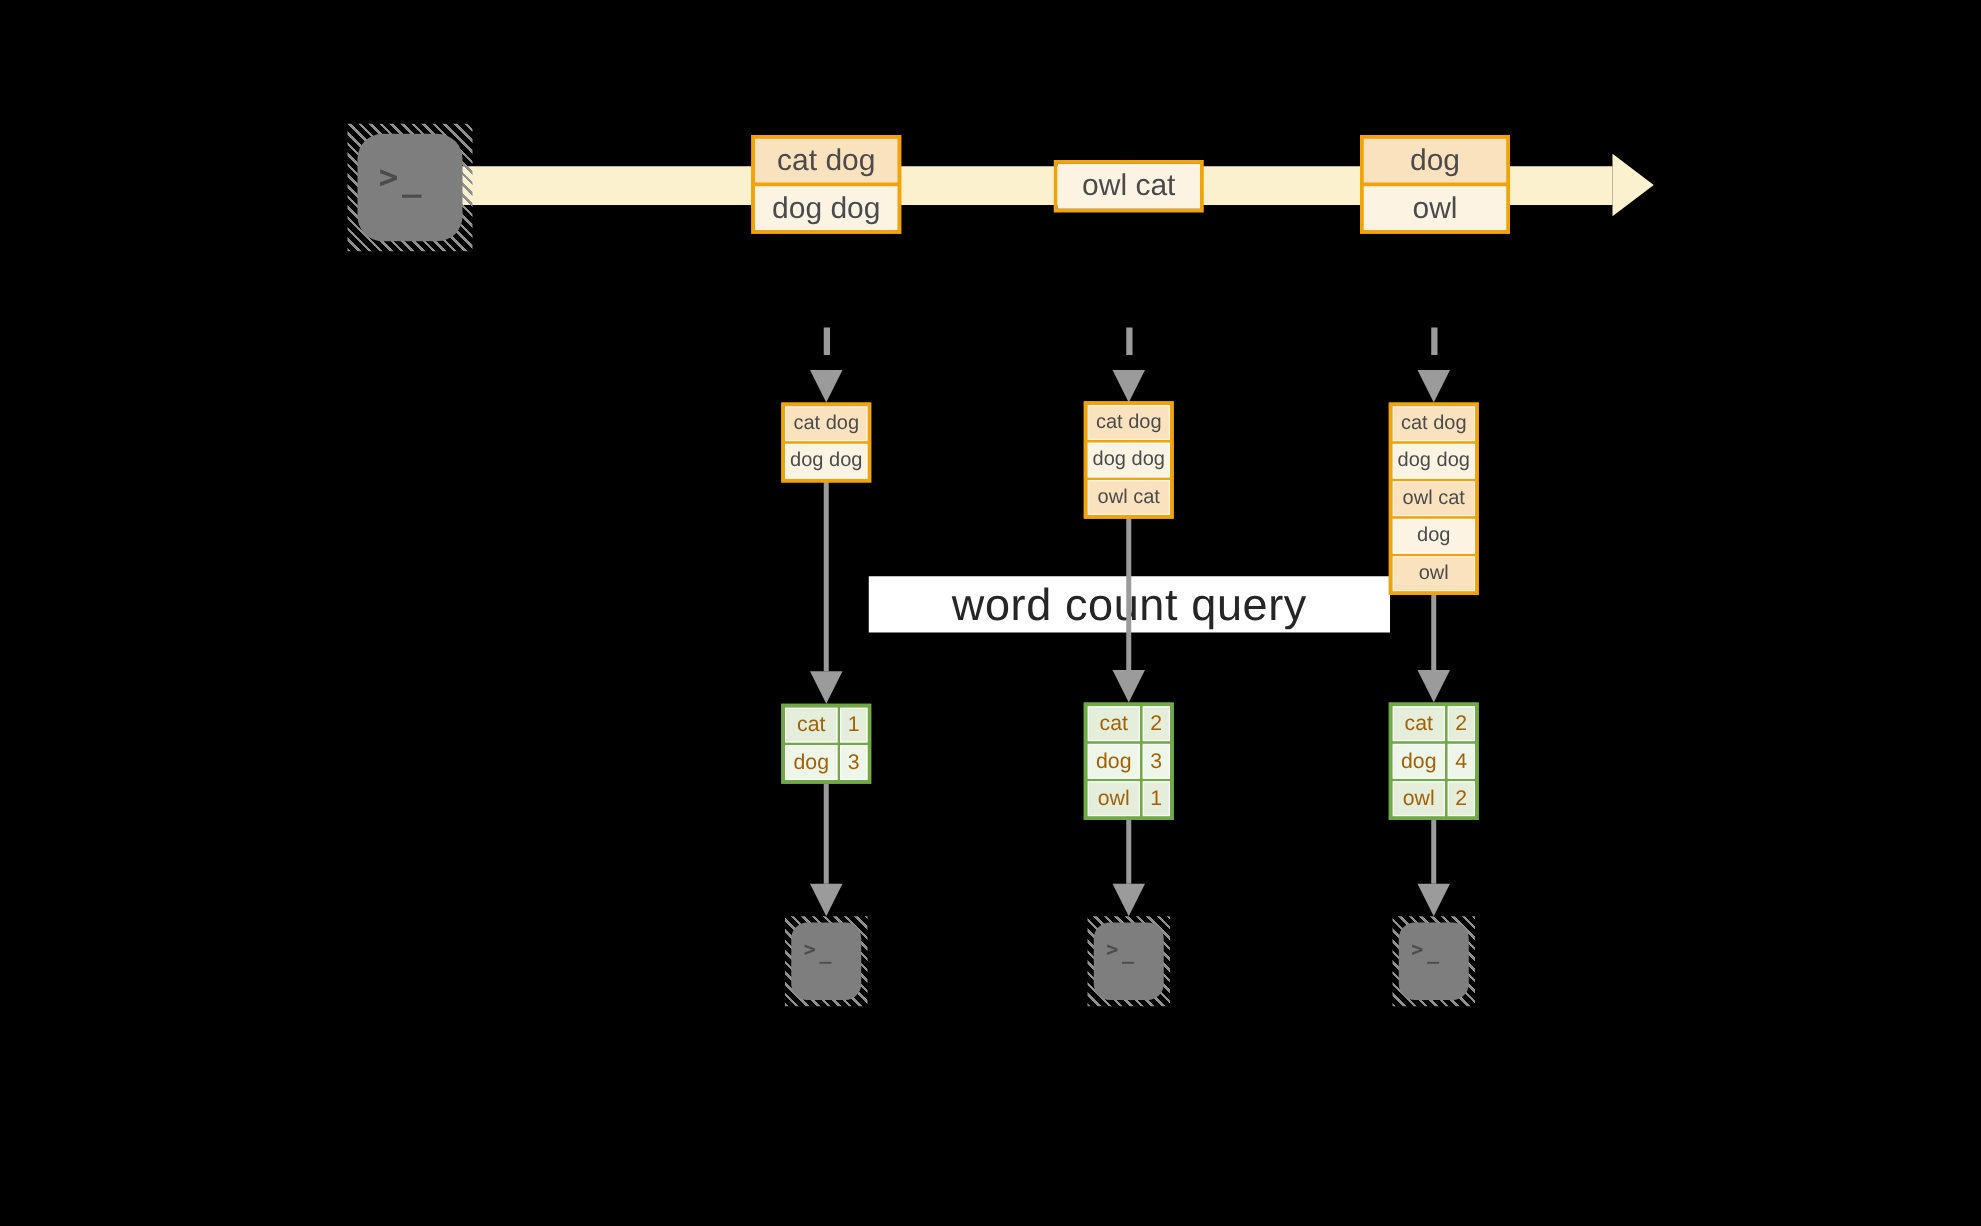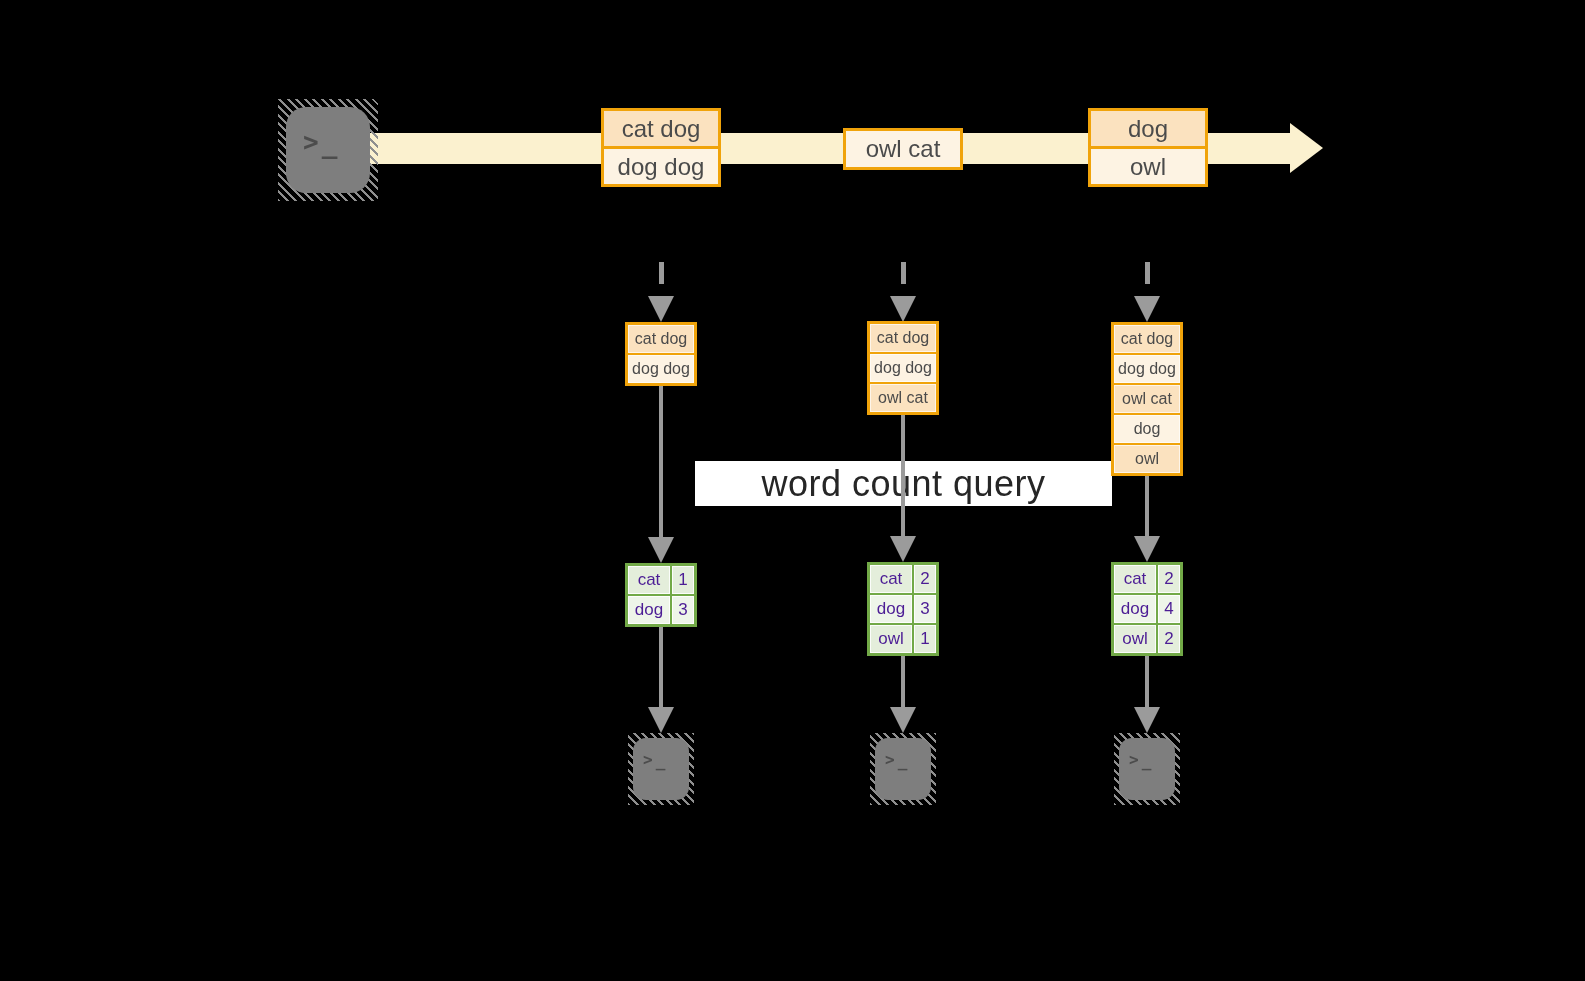--- a/index.html
+++ b/index.html
@@ -84,21 +84,21 @@
 
   
   .wtable {
     position: absolute; width: 72px;
     border: 3px solid #72a947; background: #72a947;
     display: flex; flex-direction: column; gap: 2px; z-index: 3;
   }
   .wrow { height: 28px; display: flex; gap: 2px; }
   .wcell {
     display: flex; align-items: center; justify-content: center;
-    font-size: 17px; color: #4c1d95;
+    font-size: 17px; color: #a16207;
     box-shadow: inset 0 0 0 1px rgba(255,255,255,0.85);
   }
   .wlabel { width: 42px; }
   .wvalue { flex: 1; }
   .gfill-a { background: #e4eedb; }
   .gfill-b { background: #eef5e9; }
 </style>
 </head>
 <body>
 

